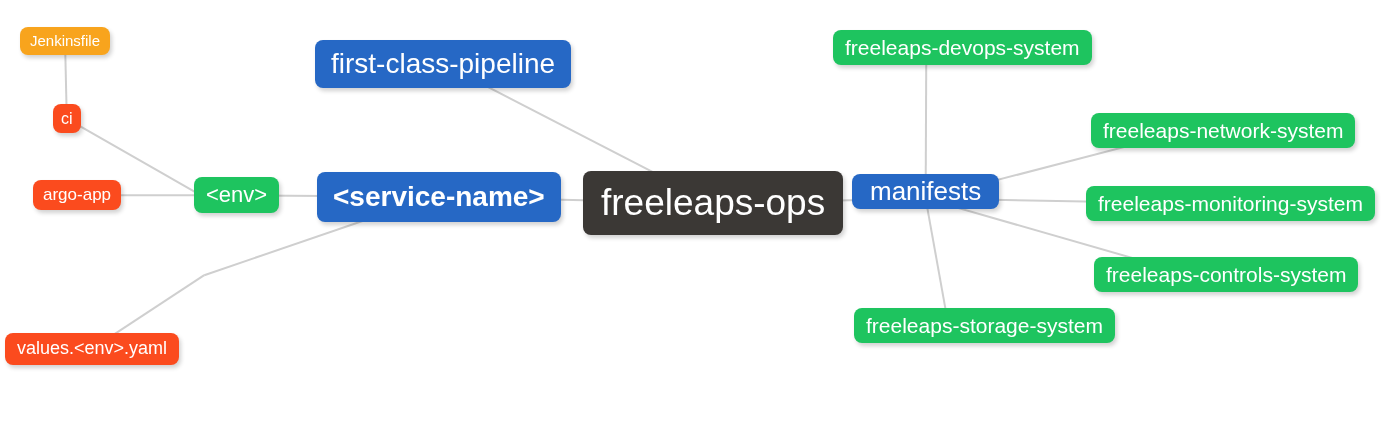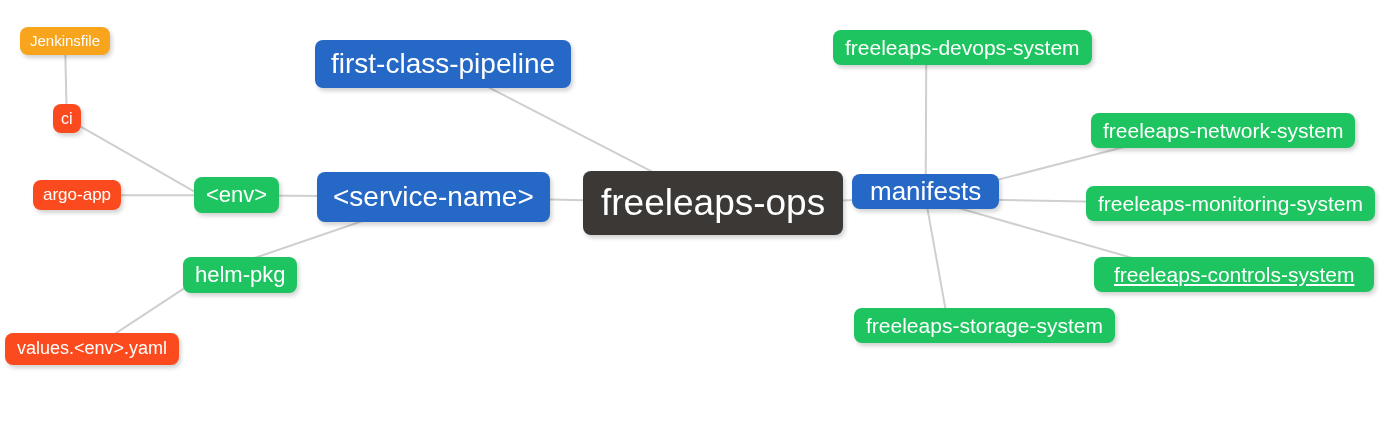--- a/index.html
+++ b/index.html
@@ -43,27 +43,27 @@
   .c-dark   { background: var(--dark,   #3b3835); }
 
   
   #n-jenkinsfile          { left: 20px;   top: 27px;  font-size: 15px; padding: 5px 10px; }
   #n-ci                   { left: 53px;   top: 104px; font-size: 16px; padding: 5px 8px;  }
   #n-argo_app             { left: 33px;   top: 180px; font-size: 17px; padding: 5px 10px; }
   #n-env                  { left: 158px;  top: 177px; font-size: 22px; padding: 5px 12px; }
   #n-helm_pkg             { left: 147px;  top: 257px; font-size: 22px; padding: 5px 12px; }
   #n-values_env_yaml      { left: 5px;    top: 333px; font-size: 18px; padding: 5px 12px; }
   #n-first_class_pipeline { left: 315px;  top: 40px;  font-size: 28px; padding: 7px 16px; }
-  #n-service_name         { left: 317px;  top: 172px; font-size: 28px; padding: 8px 16px; }
+  #n-service_name         { left: 317px;  top: 172px; font-size: 28px; padding: 8px 16px; font-weight: bold; }
   #n-freeleaps_ops        { left: 583px;  top: 171px; font-size: 37px; padding: 10px 18px; text-align: center; }
   #n-manifests            { left: 852px;  top: 174px; font-size: 26px; padding: 2px 18px; }
   #n-devops_system        { left: 797px;  top: 30px;  font-size: 21px; padding: 5px 12px; }
   #n-network_system       { left: 1055px; top: 113px; font-size: 21px; padding: 5px 12px; }
   #n-monitoring_system    { left: 1050px; top: 186px; font-size: 21px; padding: 5px 12px; }
-  #n-controls_system      { left: 1058px; top: 257px; font-size: 21px; padding: 5px 20px; text-decoration: underline; }
+  #n-controls_system      { left: 1058px; top: 257px; font-size: 21px; padding: 5px 12px; }
   #n-storage_system       { left: 818px;  top: 308px; font-size: 21px; padding: 5px 12px; }
 </style>
 </head>
 <body>
 
 <div class="canvas" id="canvas">
 
   <svg id="edges" viewBox="0 0 1390 421" xmlns="http://www.w3.org/2000/svg">
       <line x1="65.0234375" y1="41" x2="66.78125" y2="118.59375"></line>
       <line x1="66.78125" y1="118.59375" x2="200.5859375" y2="195.1953125"></line>
@@ -82,21 +82,20 @@
     </svg>
 
   <div class="node c-orange" id="n-jenkinsfile">Jenkinsfile</div>
 
   <div class="node c-red" id="n-ci">ci</div>
 
   <div class="node c-red" id="n-argo_app">argo-app</div>
 
   <div class="node c-green" id="n-env">&lt;env&gt;</div>
 
-  <div class="node c-green" id="n-helm_pkg">helm-pkg</div>
 
   <div class="node c-red" id="n-values_env_yaml">values.&lt;env&gt;.yaml</div>
 
   <div class="node c-blue" id="n-first_class_pipeline">first-class-pipeline</div>
 
   <div class="node c-blue" id="n-service_name">&lt;service-name&gt;</div>
 
   <div class="node c-dark" id="n-freeleaps_ops">freeleaps-ops</div>
 
   <div class="node c-blue" id="n-manifests">manifests</div>

